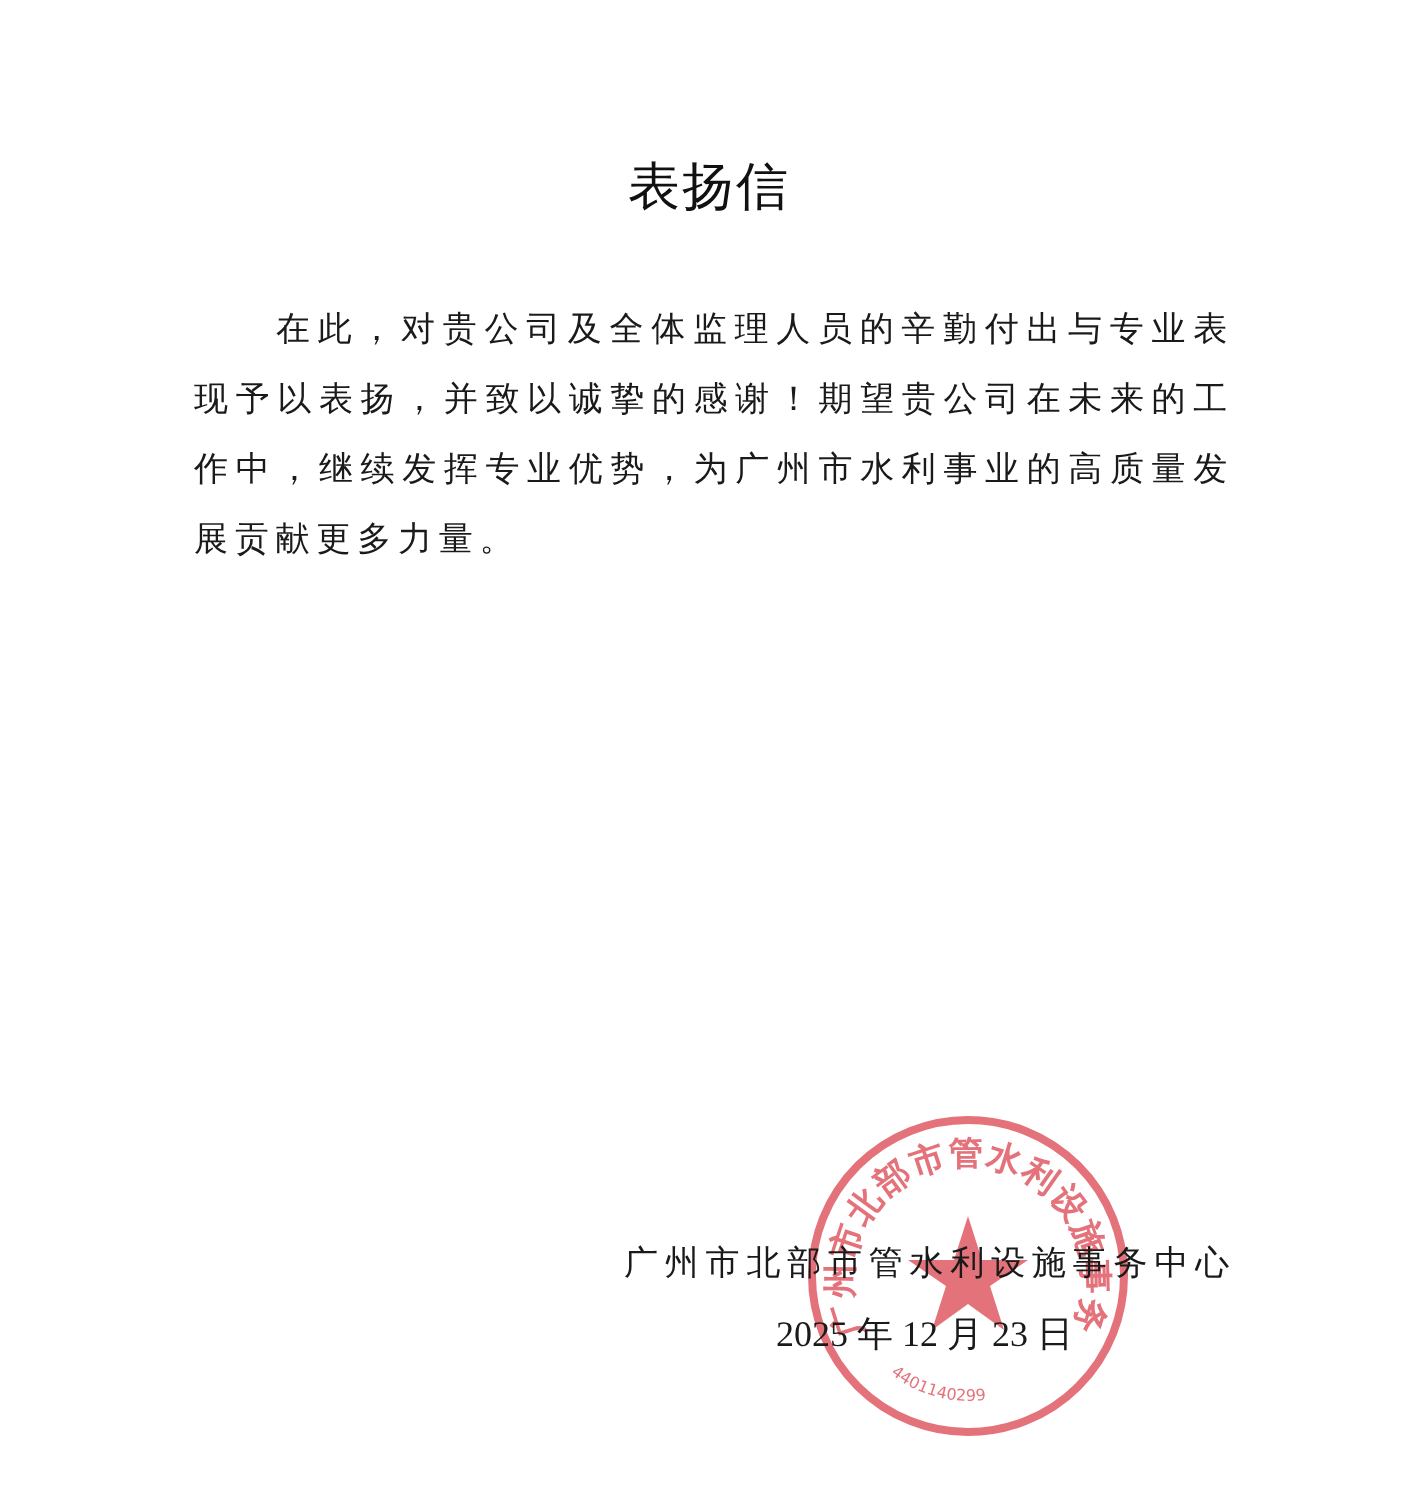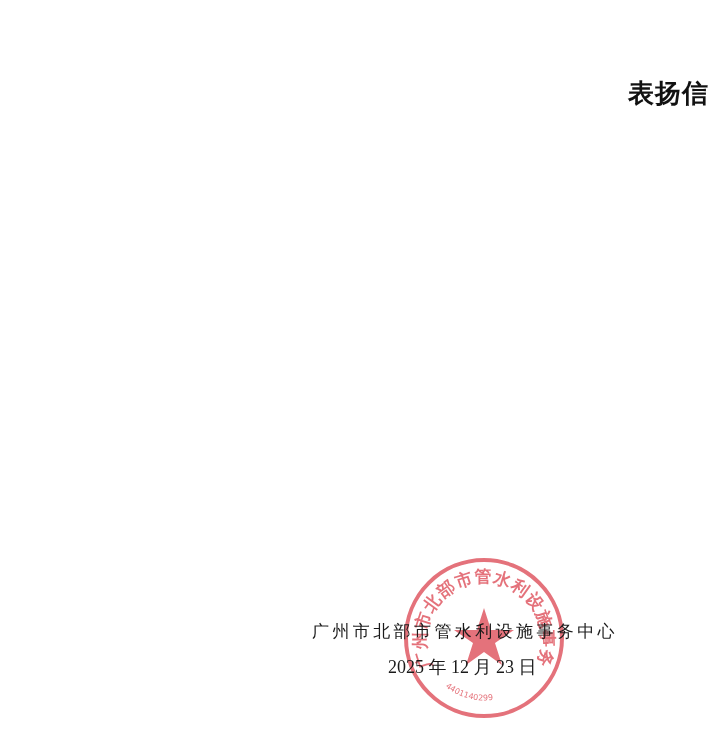--- a/index.html
+++ b/index.html
@@ -1,35 +1,36 @@
 <!DOCTYPE html>
 <html><head>
 <meta charset="utf-8">
 <style>
   html, body { margin: 0; padding: 0; background: #ffffff; }
   body { width: 709px; height: 752px; position: relative; overflow: hidden;
          font-family: "DejaVu Sans", "Liberation Sans", sans-serif; color: #1a1a1a; }
-  .title { position: absolute; left: 0; width: 709px; top: 76px; text-align: right;
-           font-family: "DejaVu Serif", "Liberation Serif", serif; font-weight: bold;
+  .title { position: absolute; left: 0; width: 709px; top: 76px; text-align: center;
+           font-family: "DejaVu Serif", "Liberation Serif", serif; font-weight: normal;
            font-size: 26px; letter-spacing: 1px; color: #111; }
   .body-text { position: absolute; left: 97px; top: 148px; width: 520px;
                font-size: 17px; line-height: 35px; letter-spacing: 3.4px; }
   .salutation { margin: 0; }
   .para { margin: 0; text-indent: 41px; text-align: justify; }
   .signature { position: absolute; left: 312px; top: 620px; font-size: 17px; letter-spacing: 3.4px; z-index: 2; }
   .date { position: absolute; left: 388px; top: 655px; font-size: 18px;
           font-family: "Liberation Serif", "DejaVu Serif", serif; z-index: 2; }
   .stamp { position: absolute; left: 402px; top: 556px; width: 164px; height: 164px; z-index: 1; opacity: 0.85; }
 </style>
 </head>
 <body>
 
 <div class="title">表扬信</div>
 
 <div class="body-text">
+  <p class="para">在此，对贵公司及全体监理人员的辛勤付出与专业表现予以表扬，并致以诚挚的感谢！期望贵公司在未来的工作中，继续发挥专业优势，为广州市水利事业的高质量发展贡献更多力量。</p>
 </div>
 
 <svg class="stamp" viewBox="0 0 164 164">
   <defs>
     <path id="ringPath" d="M 30 110 A 58 58 0 1 1 134 110"></path>
     <path id="numPath" d="M 36 124 A 62 62 0 0 0 128 124"></path>
   </defs>
   <circle cx="82" cy="82" r="78" fill="none" stroke="#e05a64" stroke-width="4"></circle>
   <polygon points="82,52 89,74 112,74 93,87 100,109 82,96 64,109 71,87 52,74 75,74" fill="#e05a64"></polygon>
   <text font-size="17" font-weight="bold" fill="#e05a64" font-family="DejaVu Sans, sans-serif" letter-spacing="1">

